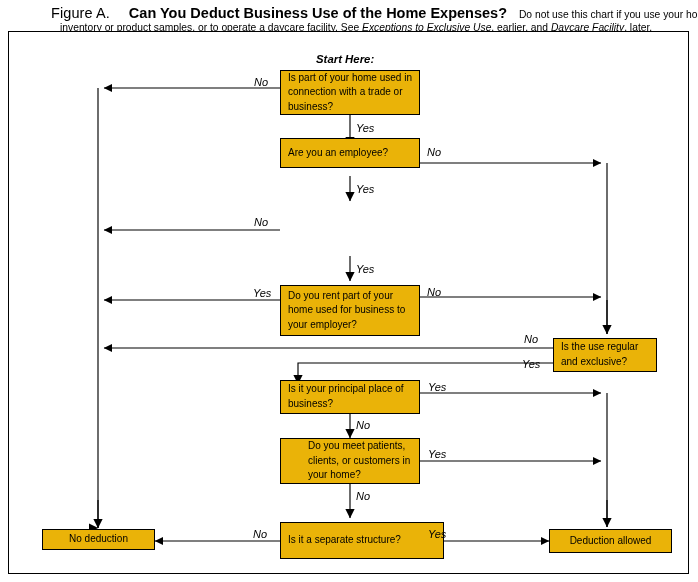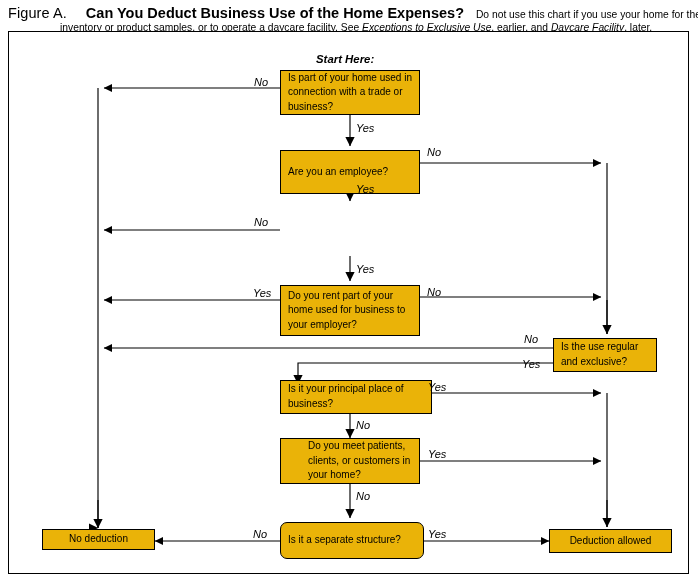--- a/index.html
+++ b/index.html
@@ -6,21 +6,21 @@
   html,body{margin:0;padding:0;background:#ffffff;}
   body{
     width:698px;height:582px;position:relative;overflow:hidden;
     font-family:"Liberation Sans", sans-serif;color:#000;
   }
   #fig{position:absolute;left:0;top:0;width:698px;height:582px;}
 
   
   .head{position:absolute;left:0;top:0;width:698px;}
   .head-line1{position:absolute;left:8px;top:4px;white-space:nowrap;}
-  .fig-label{font-size:14.5px;letter-spacing:.1px;}
+  .fig-label{font-size:14.5px;letter-spacing:.1px;margin-left:43px;}
   .fig-title{font-size:14.5px;font-weight:bold;}
   .fig-sub{font-size:10.3px;}
   .head-line2{position:absolute;left:60px;top:22px;font-size:10.3px;white-space:nowrap;}
   .ital{font-style:italic;}
 
   
   .frame{
     position:absolute;left:8px;top:31px;width:681px;height:543px;
     border:1.6px solid #000;box-sizing:border-box;background:#fff;
   }
@@ -124,42 +124,42 @@
       <path d="M420,541 L549,541" marker-end="url(#aR)"></path>
     </g>
   </svg>
 
   <div class="start-here" style="left:316px;top:53px;">Start Here:</div>
 
   <div class="node" style="left:280px;top:70px;width:140px;height:45px;">
     <span class="txt">Is part of your home used in connection with a trade or business?</span>
   </div>
 
-  <div class="node" style="left:280px;top:150px;width:140px;height:44px;">
+  <div class="node" style="left:280px;top:138px;width:140px;height:30px;">
     <span class="txt">Are you an employee?</span>
   </div>
 
 
   <div class="node" style="left:280px;top:285px;width:140px;height:51px;">
     <span class="txt">Do you rent part of your home used for business to your employer?</span>
   </div>
 
   <div class="node" style="left:553px;top:338px;width:104px;height:34px;">
     <span class="txt">Is the use regular and exclusive?</span>
   </div>
 
-  <div class="node" style="left:280px;top:380px;width:152px;height:34px;">
+  <div class="node" style="left:280px;top:380px;width:140px;height:34px;">
     <span class="txt">Is it your principal place of business?</span>
   </div>
 
   <div class="node" style="left:280px;top:438px;width:140px;height:46px;padding-left:20px;">
     <span class="txt">Do you meet patients, clients, or customers in your home?</span>
   </div>
 
-  <div class="node" style="left:280px;top:522px;width:144px;height:37px;border-radius:7px;">
+  <div class="node" style="left:280px;top:522px;width:164px;height:37px;">
     <span class="txt">Is it a separate structure?</span>
   </div>
 
   <div class="node center" style="left:42px;top:529px;width:113px;height:21px;">
     <span class="txt">No deduction</span>
   </div>
 
   <div class="node center" style="left:549px;top:529px;width:123px;height:24px;">
     <span class="txt">Deduction allowed</span>
   </div>

